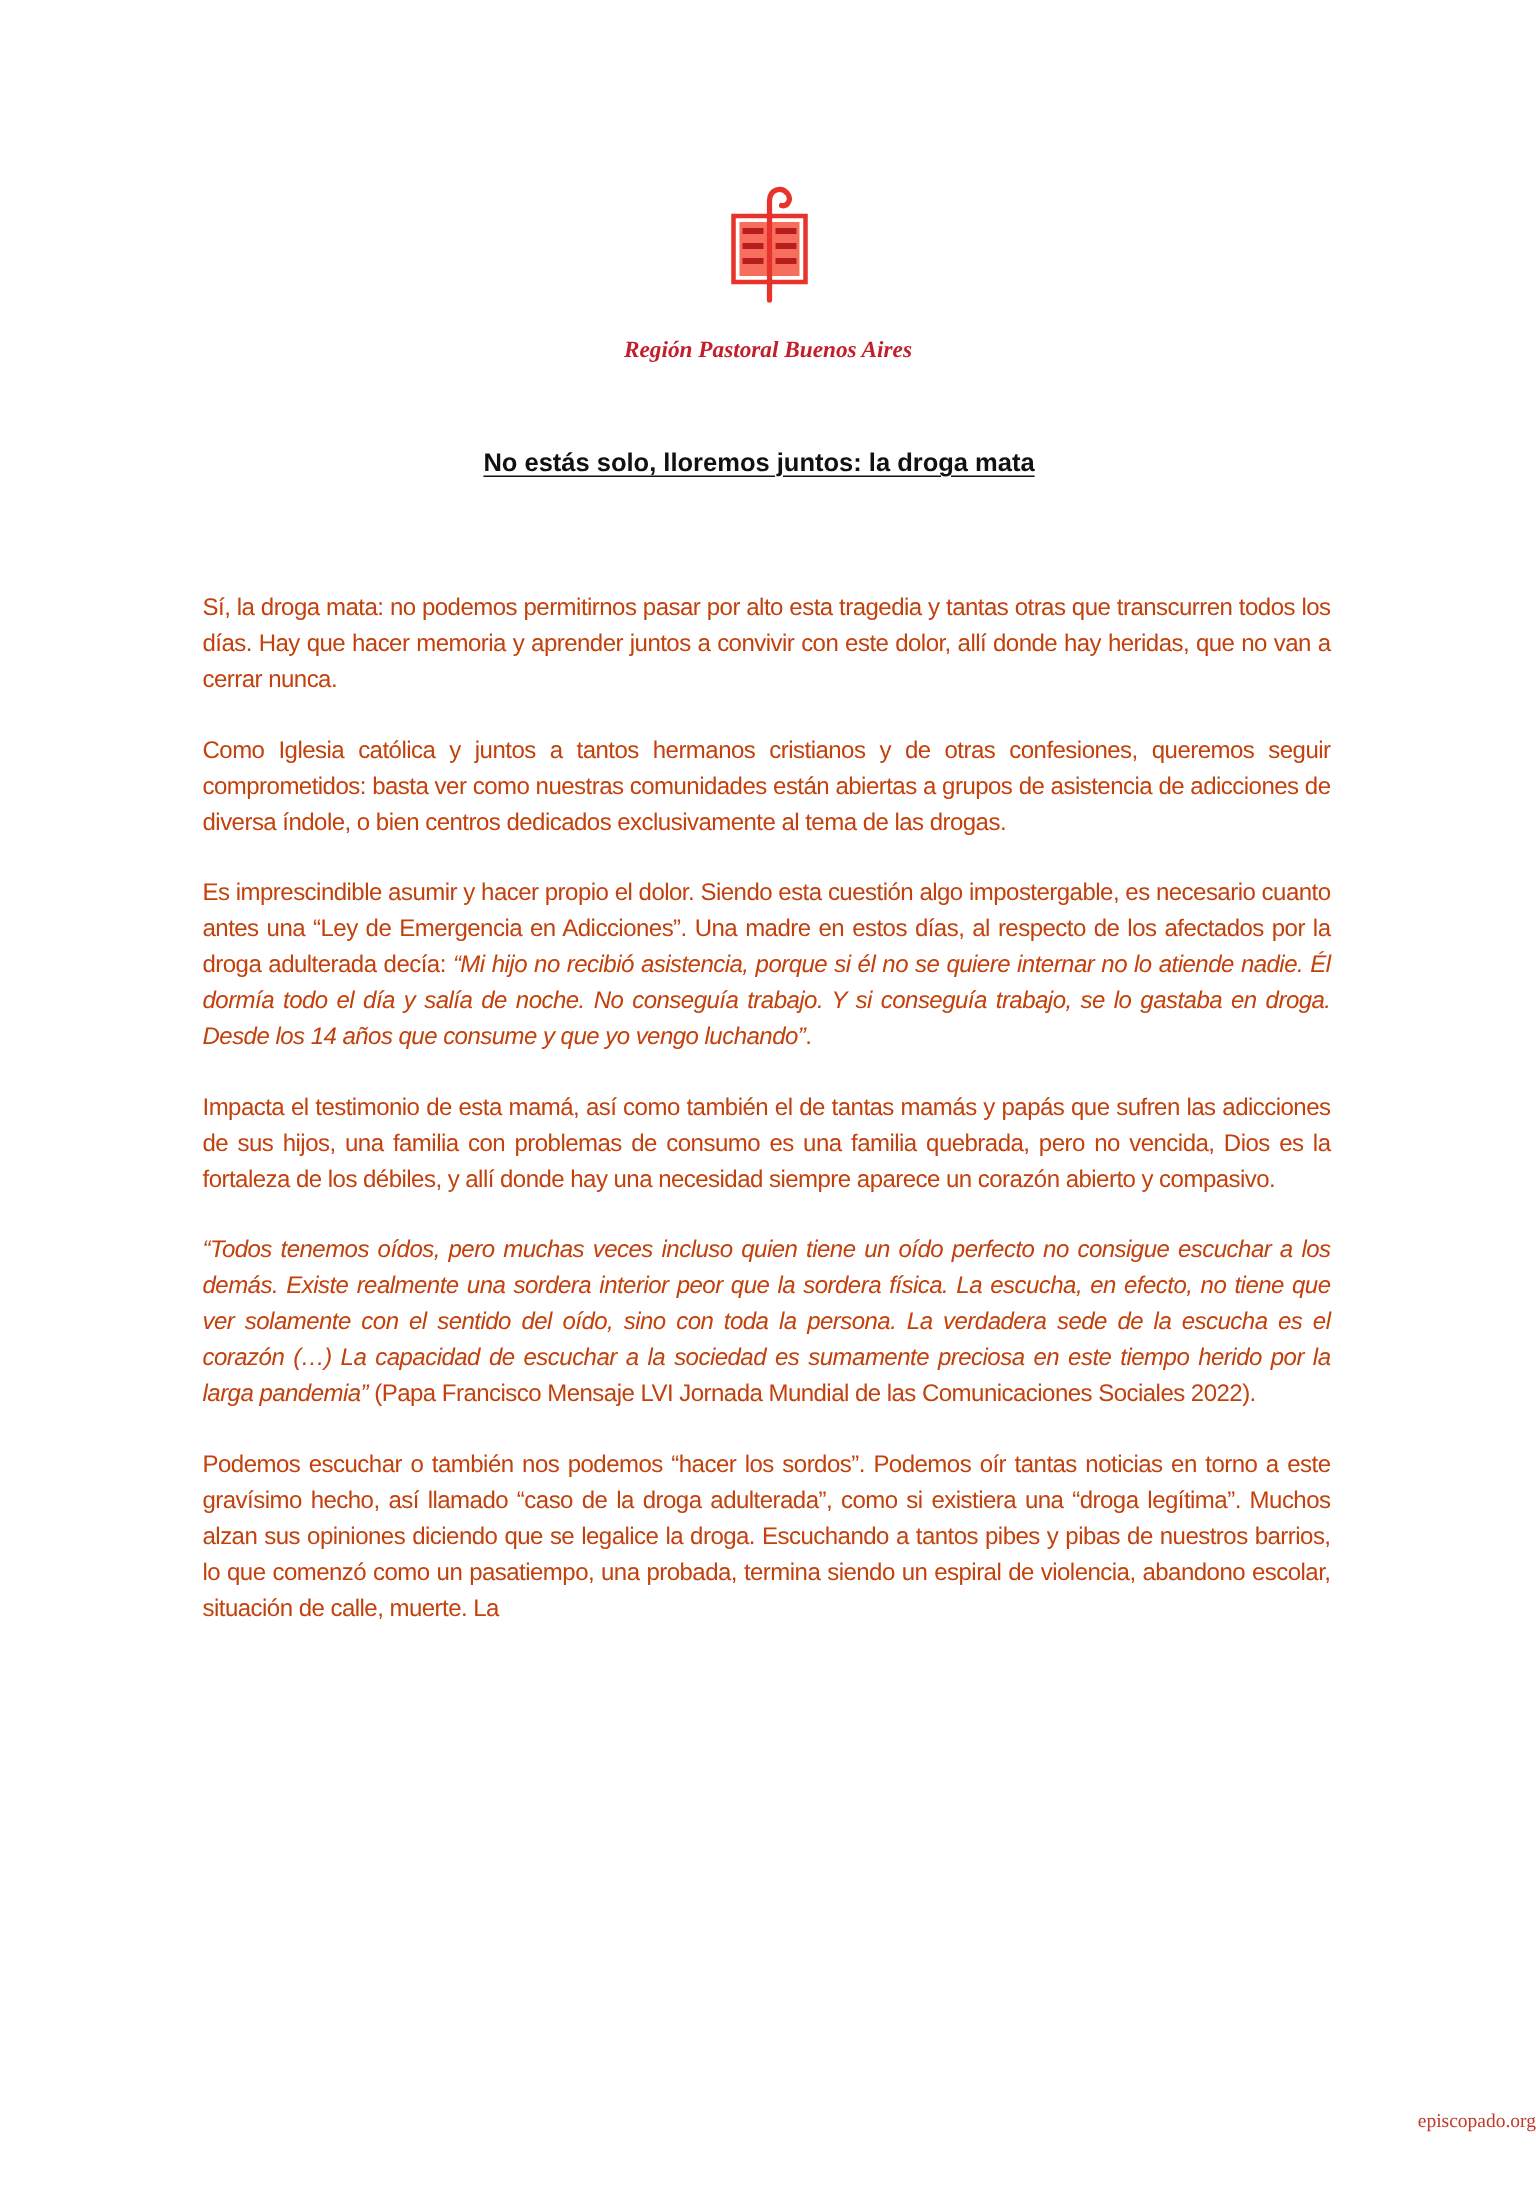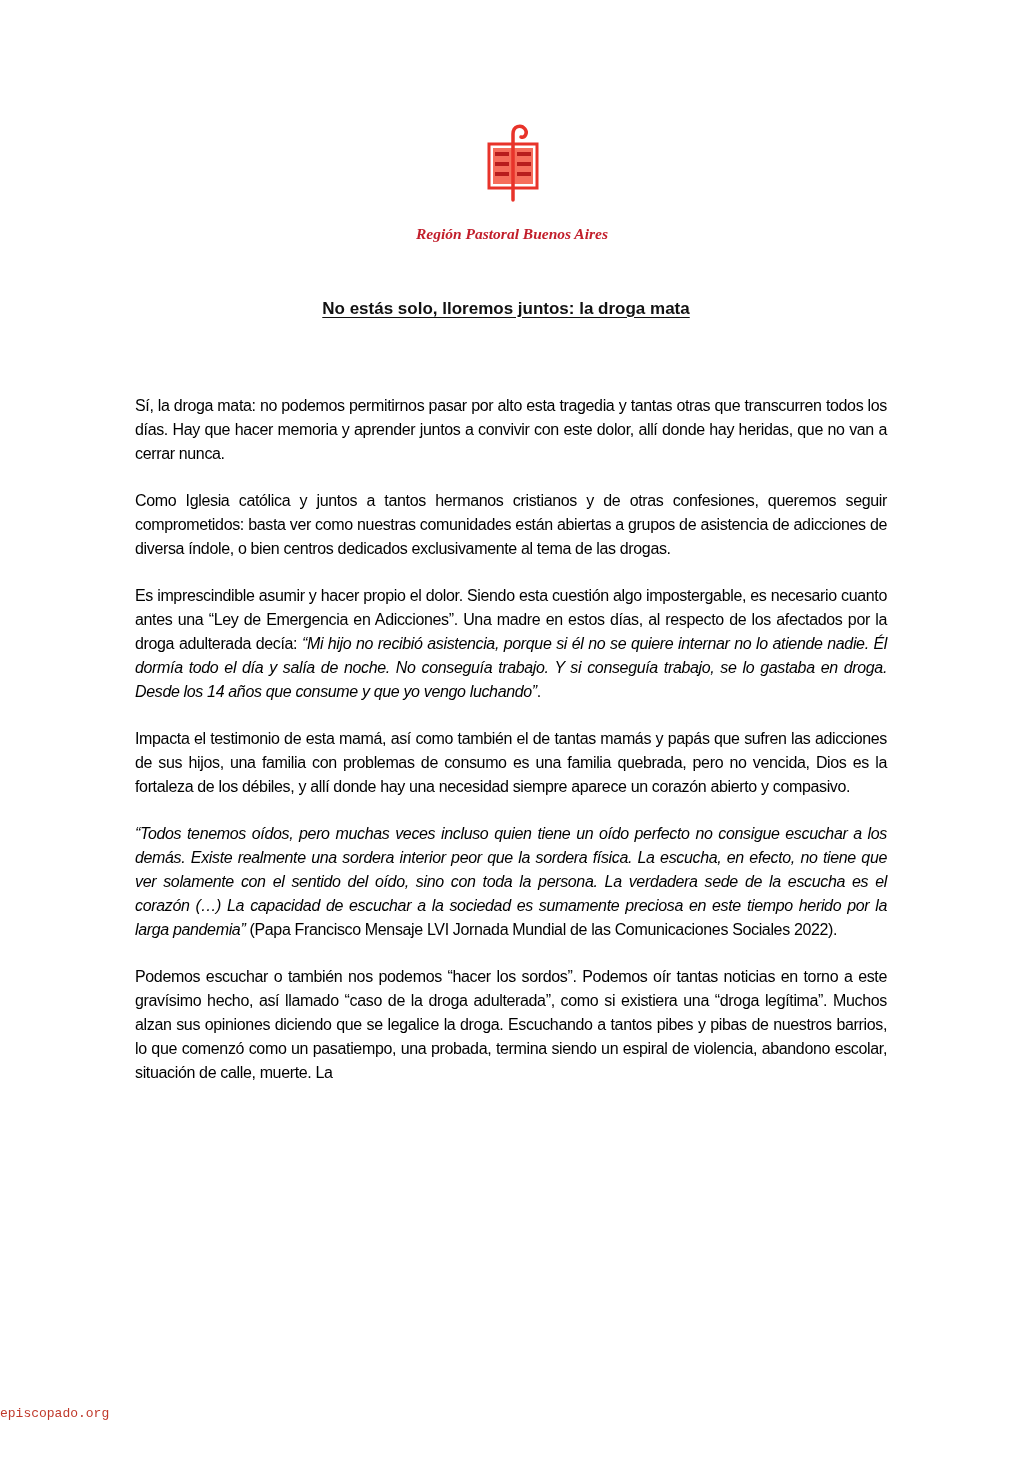--- a/index.html
+++ b/index.html
@@ -16,28 +16,28 @@
       font-style: italic; font-weight: bold; font-size: 15.5px; color: #c21e2b;
     }
     .title {
       position: absolute; left: 0; right: 12px; top: 299px; text-align: center;
       font-weight: bold; font-size: 17px; text-decoration: underline;
       text-underline-offset: 3px; color: #111;
     }
     .body-text {
       position: absolute; left: 135px; width: 752px; top: 394px;
       font-family: "Liberation Sans Narrow", "Liberation Sans", sans-serif;
-      font-size: 16px; line-height: 24px; text-align: justify; color: #000000;
+      font-size: 16px; line-height: 24px; text-align: justify; color: #c2410c;
       letter-spacing: -0.35px;
     }
     .body-text p { margin: 0 0 23px 0; }
     .body-text em { font-style: italic; }
     .footer {
-      position: absolute; left: 0; right: 0; top: 1406px; text-align: left;
-      font-family: Liberation Mono, monospace;
+      position: absolute; left: 0; right: 0; top: 1406px; text-align: right;
+      font-family: Liberation Serif, serif;
       font-size: 13px; color: #c0392b;
     }
   </style>
 </head>
 <body>
 
 <div class="logo">
   <svg width="60" height="80" viewBox="0 0 60 80">
     <rect x="6" y="22" width="48" height="44" fill="none" stroke="#e8332a" stroke-width="3"></rect>
     <rect x="10" y="26" width="40" height="36" fill="#f4553f" opacity="0.85"></rect>

